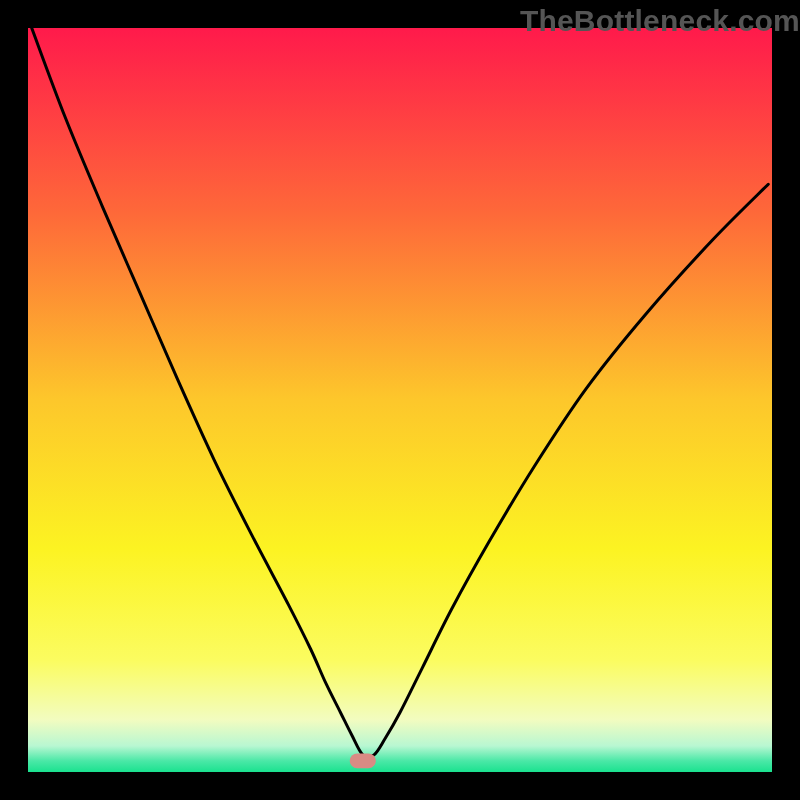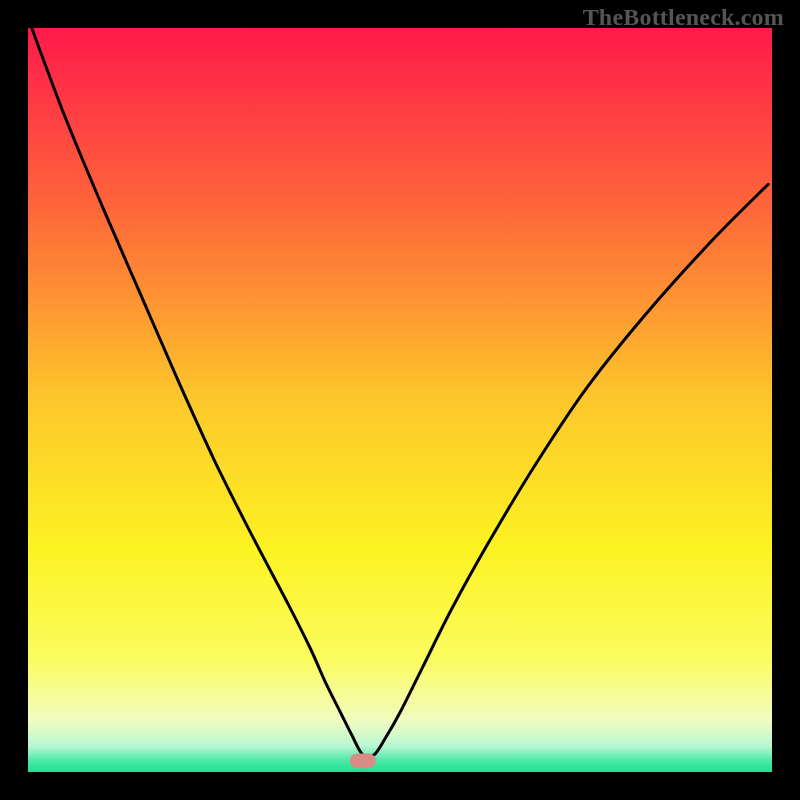--- a/index.html
+++ b/index.html
@@ -13,27 +13,26 @@
   }
   .frame {
     position: relative;
     width: 800px;
     height: 800px;
     background: #000;
   }
   .watermark {
     position: absolute;
     top: 4px;
-    right: 16px;
+    right: 0;
     color: #555;
-    font-size: 24px;
+    font-size: 30px;
     font-weight: 600;
     letter-spacing: 0.2px;
     z-index: 5;
-    font-family: Liberation Serif, serif;
   }
   .plot-area {
     position: absolute;
     left: 28px;
     top: 28px;
     width: 744px;
     height: 744px;
     overflow: hidden;
   }
   .plot-area svg {

